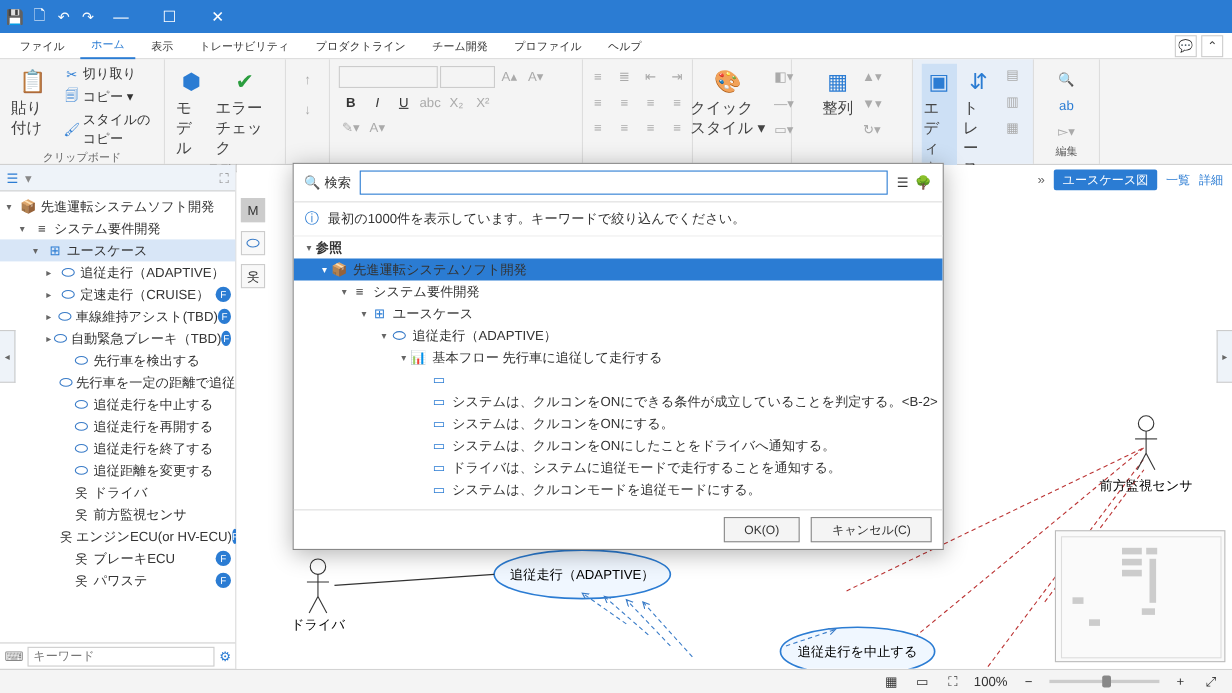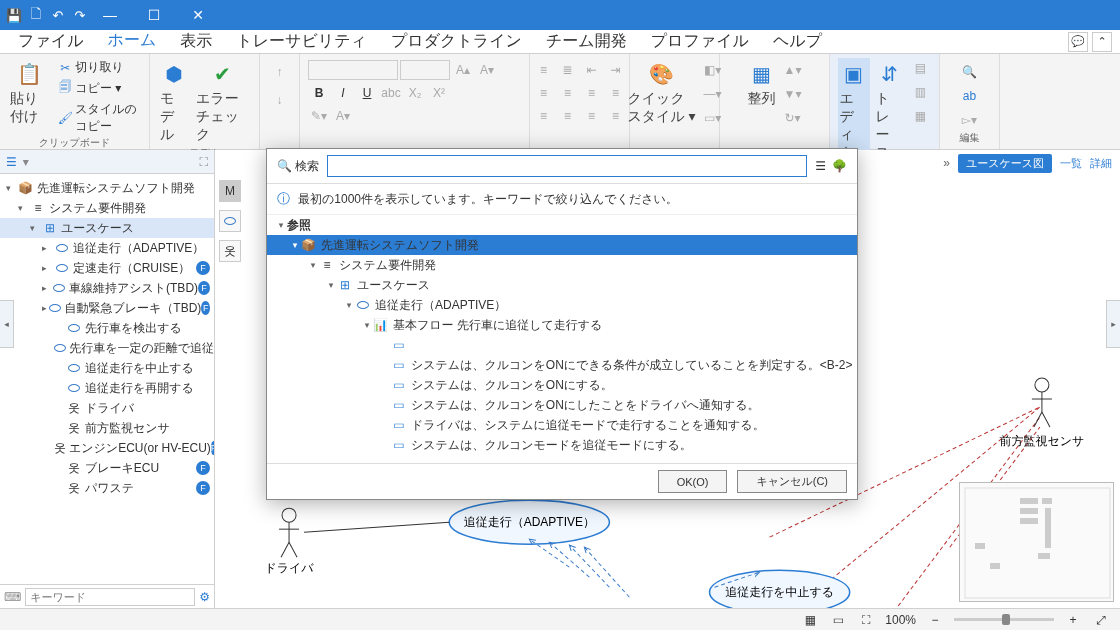--- a/index.html
+++ b/index.html
@@ -4,21 +4,21 @@
 <style>
 *{box-sizing:border-box;margin:0;padding:0;font-family:"Yu Gothic UI","Meiryo",sans-serif;font-size:12px;color:#333}
 body{width:1120px;height:630px;overflow:hidden;background:#fff;position:relative}
 .titlebar{height:30px;background:#2b7cd3;color:#fff;display:flex;align-items:center;padding:0 6px}
 .titlebar .tb-left{display:flex;gap:6px;align-items:center}
 .titlebar .tb-icon{width:16px;height:16px;display:flex;align-items:center;justify-content:center;color:#fff;font-size:13px;cursor:pointer}
 .titlebar .tb-title{flex:1;text-align:center;color:#fff;font-size:12px}
 .titlebar .win-btns{display:flex}
 .titlebar .win-btn{width:44px;height:30px;display:flex;align-items:center;justify-content:center;color:#fff;font-size:14px;cursor:pointer}
 .menubar{height:24px;background:#fff;border-bottom:1px solid #d0d0d0;display:flex;align-items:center;padding:0 8px;gap:4px}
-.menubar .tab{padding:4px 10px;cursor:pointer;font-size:16px}
+.menubar .tab{padding:4px 10px;cursor:pointer;font-size:10px}
 .menubar .tab.active{color:#2b7cd3;border-bottom:2px solid #2b7cd3}
 .menubar .right{margin-left:auto;display:flex;gap:4px}
 .menubar .right .btn{width:20px;height:20px;border:1px solid #ccc;display:flex;align-items:center;justify-content:center;font-size:11px;cursor:pointer}
 .ribbon{height:96px;background:#f4f4f4;border-bottom:1px solid #d0d0d0;display:flex;position:relative}
 .rgroup{border-right:1px solid #ddd;padding:4px 8px;display:flex;flex-direction:column;align-items:center;justify-content:space-between}
 .rgroup .lbl{font-size:10px;color:#666;margin-top:auto}
 .rgroup .items{display:flex;gap:4px;align-items:flex-start;flex:1}
 .ricon{display:flex;flex-direction:column;align-items:center;gap:2px;padding:2px;cursor:pointer}
 .ricon .ico{width:28px;height:28px;display:flex;align-items:center;justify-content:center;font-size:20px}
 .ricon .txt{font-size:14px;color:#444}
@@ -340,20 +340,34 @@
         </div>
       <div class="trow" style="padding-left:54px">
           <span class="exp"></span>
           <span class="ico">
             <span class="oval"></span>
           </span>
           <span>追従走行を再開する</span>
         </div>
       <div class="trow" style="padding-left:54px">
           <span class="exp"></span>
+          <span class="ico">
+            <span class="oval"></span>
+          </span>
+          <span>追従走行を終了する</span>
+        </div>
+      <div class="trow" style="padding-left:54px">
+          <span class="exp"></span>
+          <span class="ico">
+            <span class="oval"></span>
+          </span>
+          <span>追従距離を変更する</span>
+        </div>
+      <div class="trow" style="padding-left:54px">
+          <span class="exp"></span>
           <span class="ico">옷</span>
           <span>ドライバ</span>
         </div>
       <div class="trow" style="padding-left:54px">
           <span class="exp"></span>
           <span class="ico">옷</span>
           <span>前方監視センサ</span>
         </div>
       <div class="trow" style="padding-left:54px">
           <span class="exp"></span>

